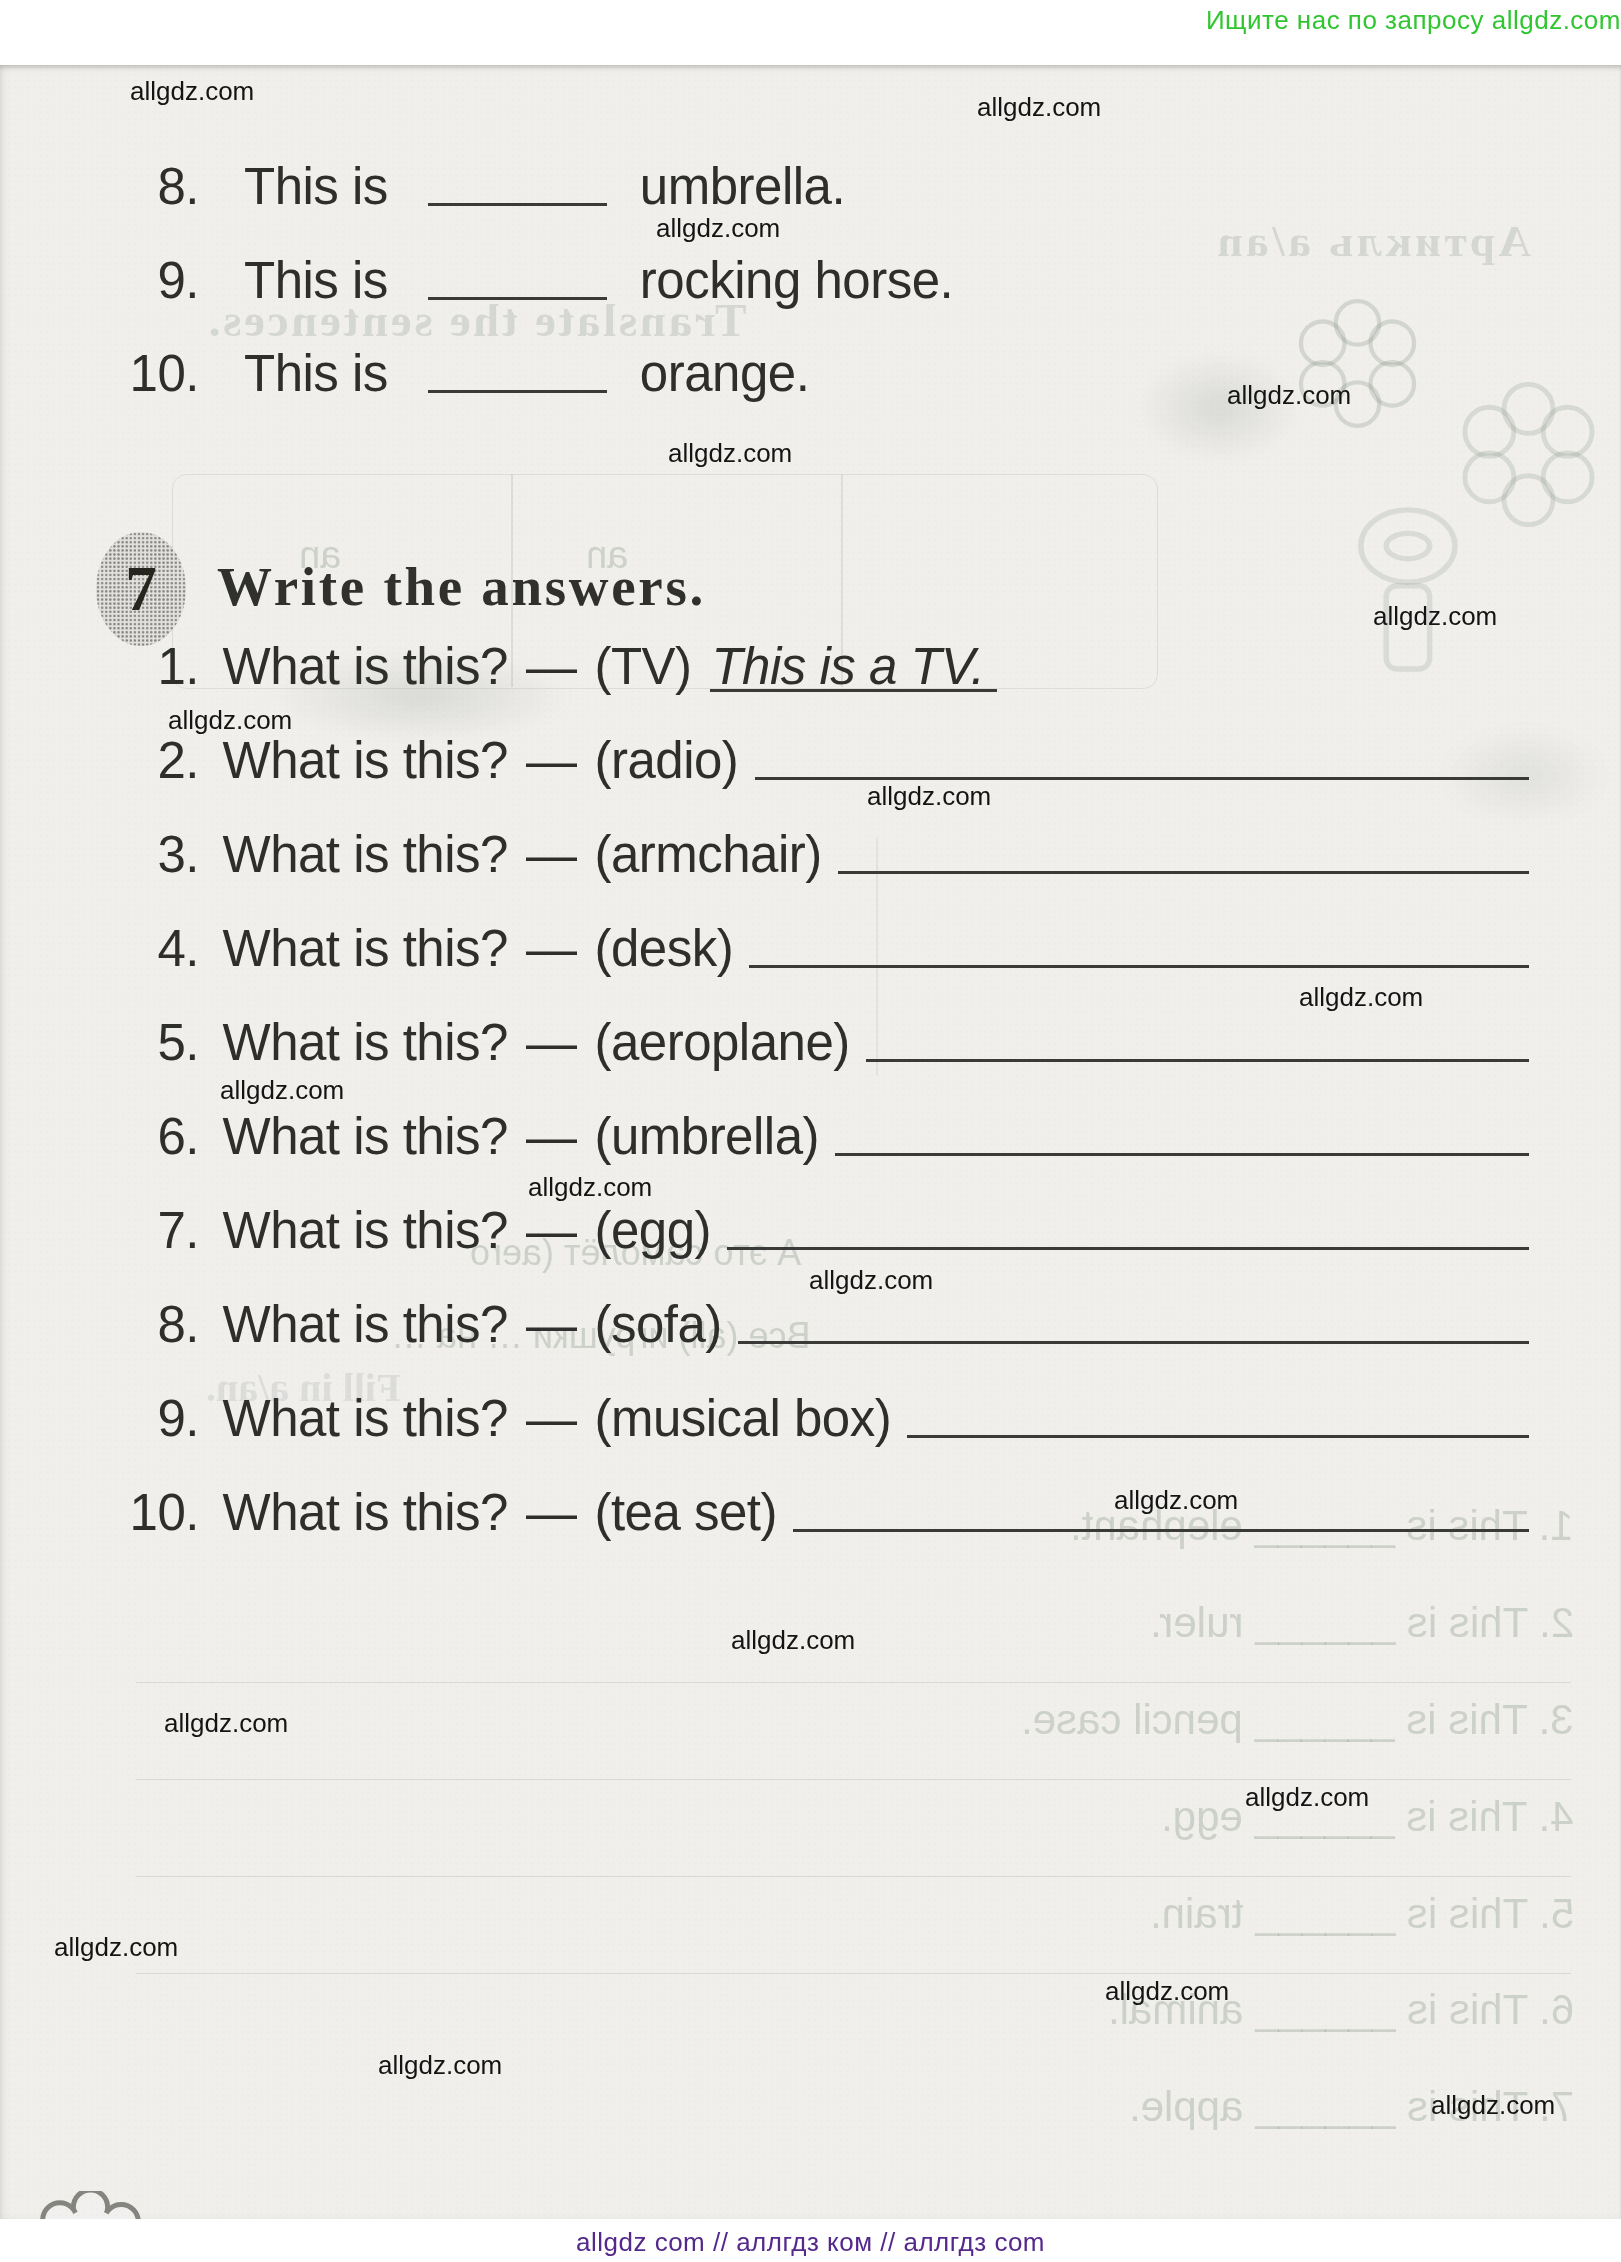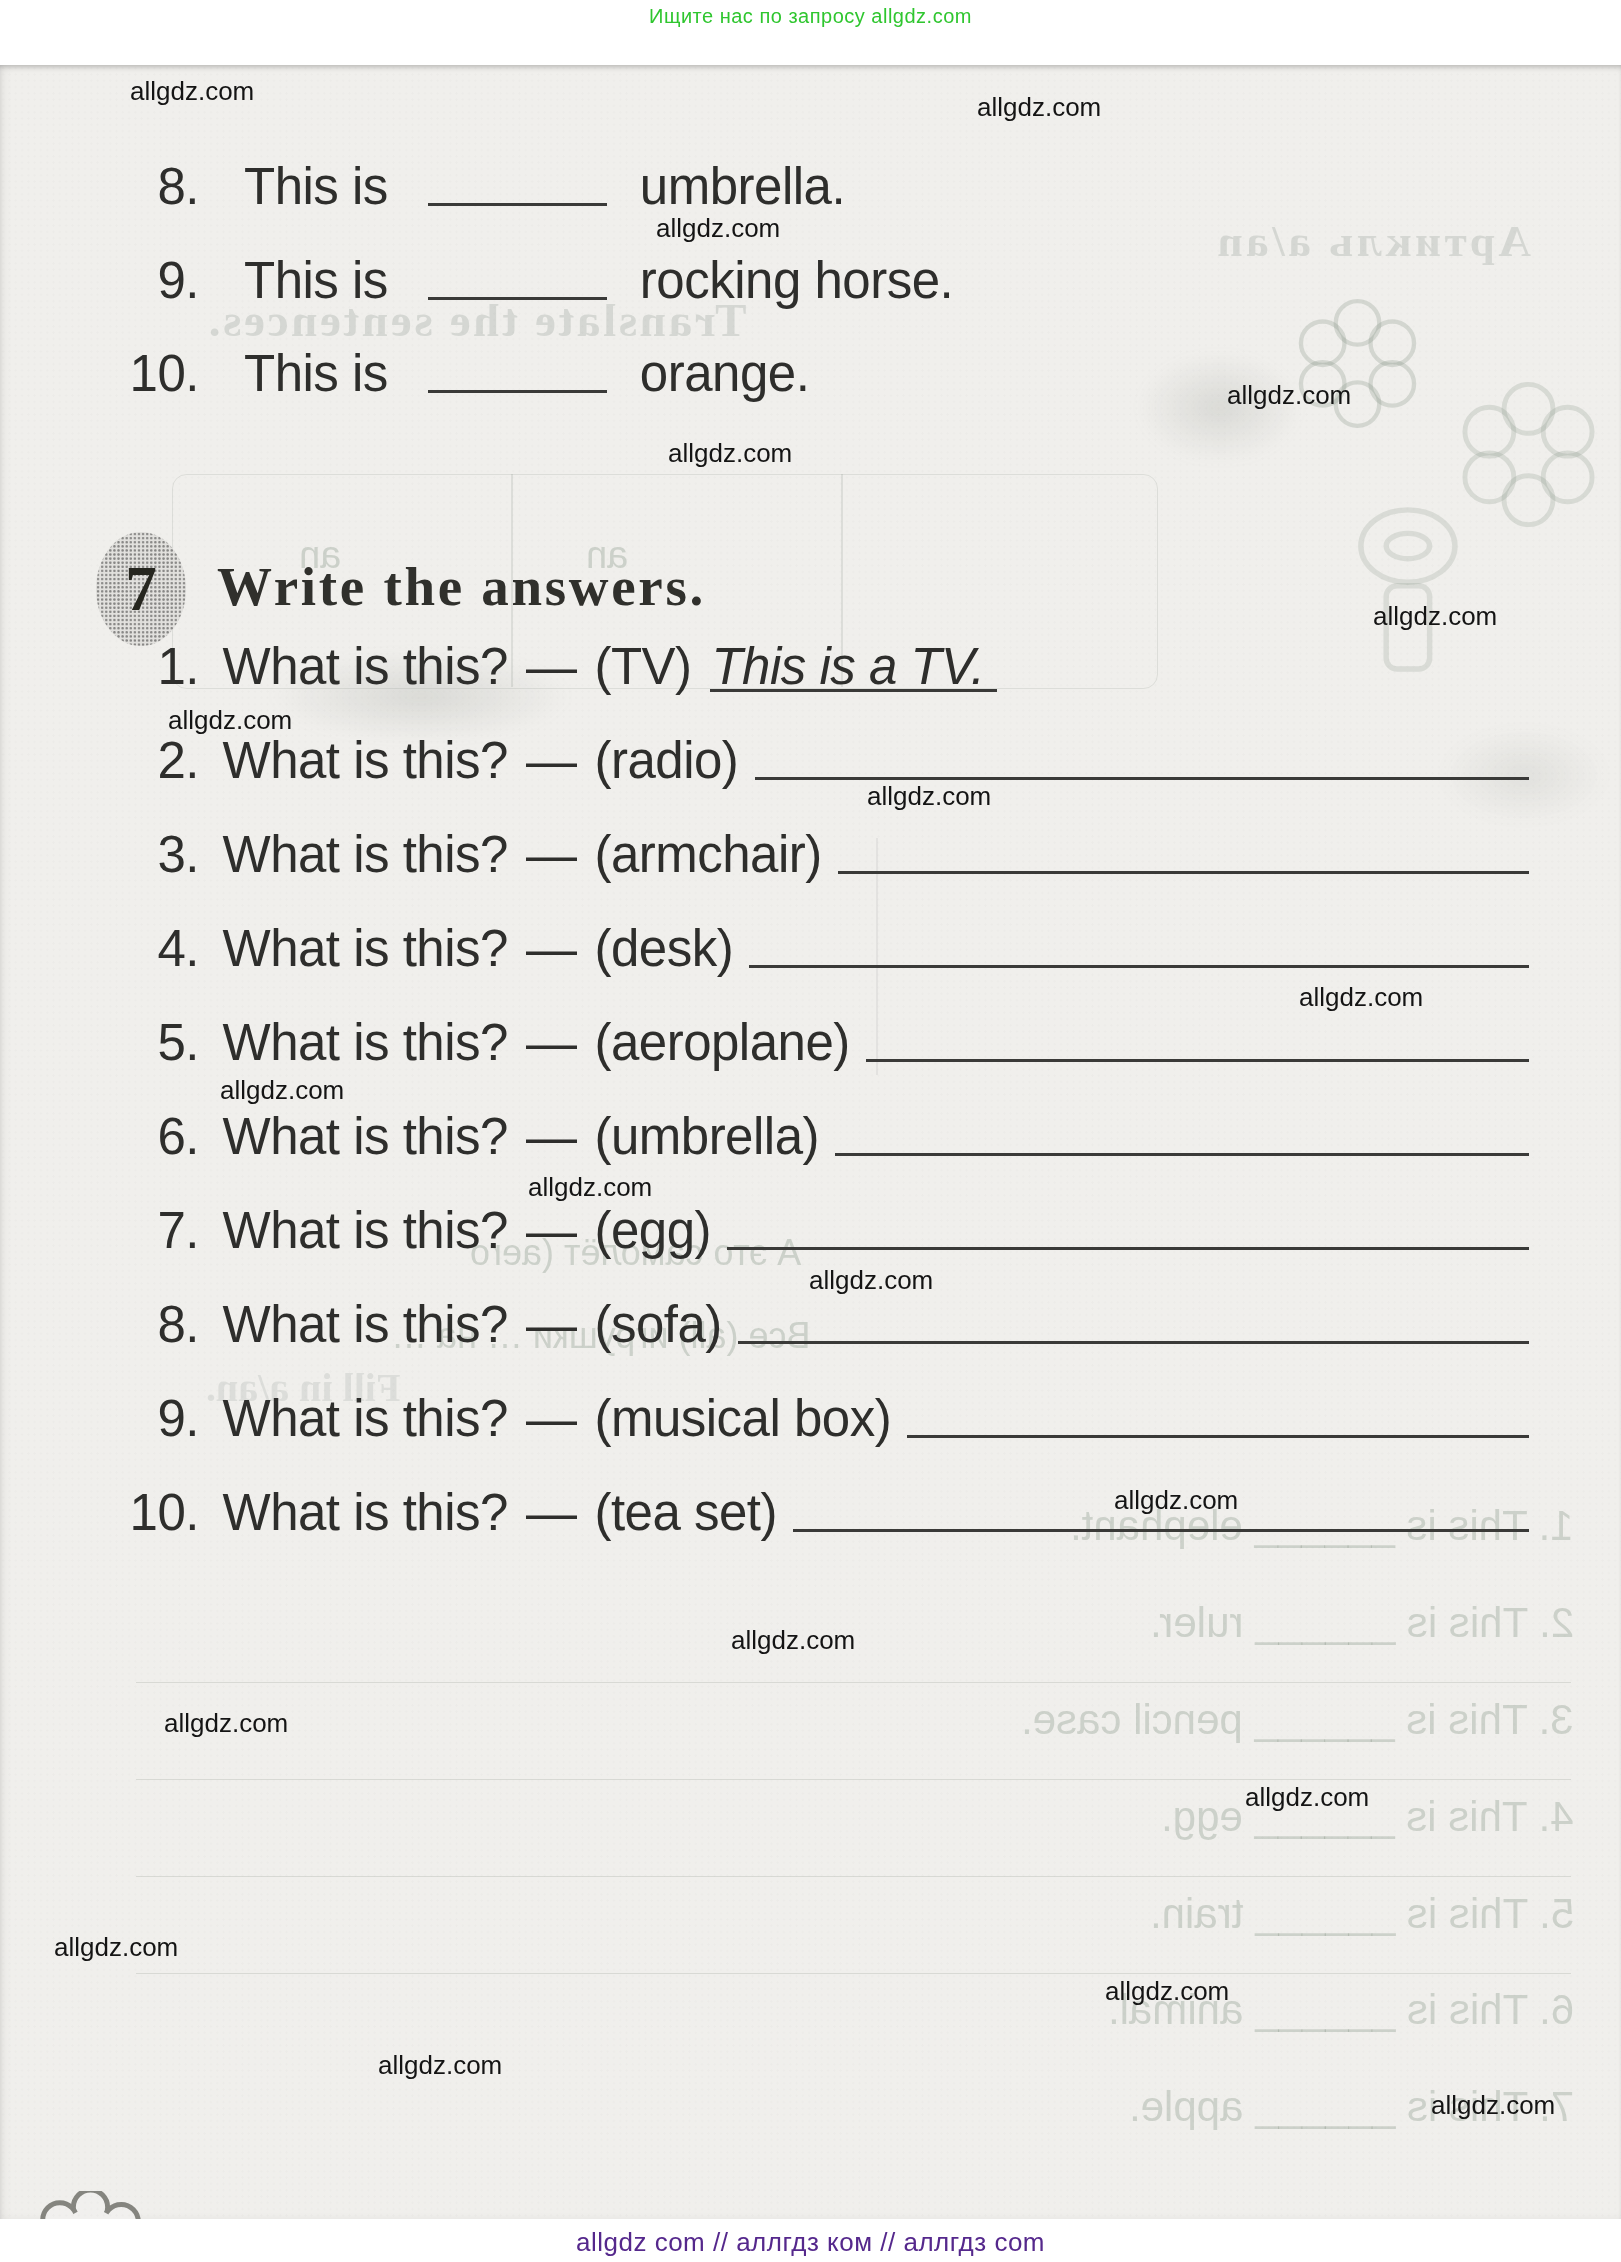--- a/index.html
+++ b/index.html
@@ -3,22 +3,22 @@
 <meta charset="utf-8">
 <style>
   html,body{margin:0;padding:0;}
   body{
     width:1621px;height:2262px;position:relative;overflow:hidden;
     background:#ffffff;font-family:"Liberation Sans",sans-serif;
   }
   
   .promo-bar{position:absolute;left:0;top:0;width:100%;height:65px;background:#fff;}
   .promo-text{
-    position:absolute;left:0;right:0;top:4.5px;text-align:center;
-    font-size:20px;font-weight:500;color:#2fc62f;letter-spacing:0.5px;
+    position:absolute;left:0;right:0;top:4.5px;text-align:right;
+    font-size:26px;font-weight:500;color:#2fc62f;letter-spacing:0.5px;
   }
   .footer-bar{position:absolute;left:0;top:2219px;width:100%;height:43px;background:#fff;}
   .footer-text{
     position:absolute;left:0;right:0;top:8.1px;text-align:center;
     font-size:26px;color:#55288c;letter-spacing:0.5px;
   }
   
   .scan{
     position:absolute;left:0;top:65px;width:1621px;height:2154px;
     background:#f0efec;

